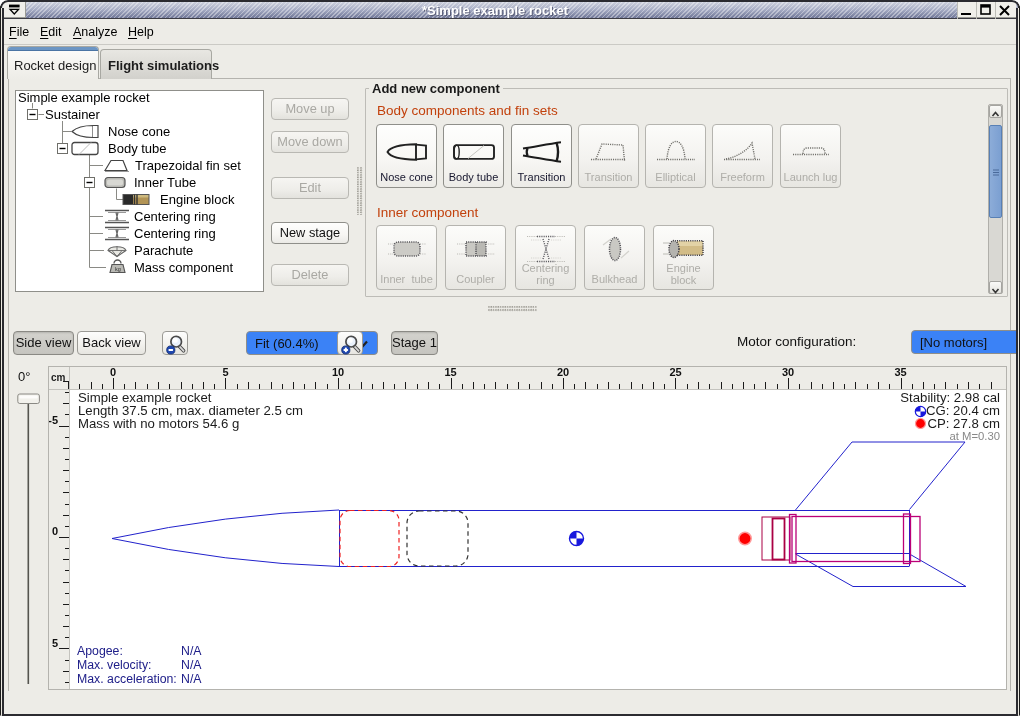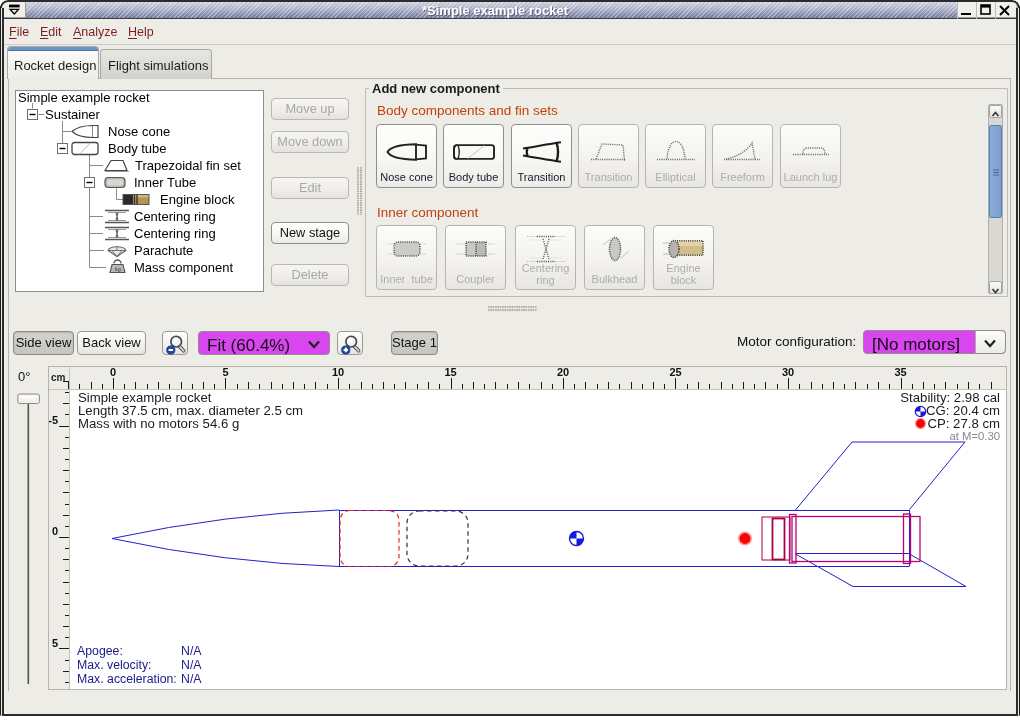--- a/index.html
+++ b/index.html
@@ -14,28 +14,28 @@
 #titlebar .hatch{position:absolute;inset:0;
  background:repeating-linear-gradient(135deg, rgba(255,255,255,0.38) 0 1px, rgba(255,255,255,0.0) 1.2px 3px);}
 #ticon{position:absolute;left:2px;top:2px;width:24px;height:16px;background:#f0efea;border:1px solid #9a9a94;border-top:none;border-left:none;}
 #tbtns{position:absolute;right:4px;top:2px;width:59px;height:16px;background:#f0efea;border-bottom:1px solid #9a9a94;}
 .tbtn{position:absolute;top:0;width:18px;height:17px;border-left:1px solid #bdbdb7;}
 #titletext{position:absolute;left:422px;top:3px;font-size:13px;font-weight:bold;color:#fff;
  text-shadow:1px 1px 0 #5a5e78;letter-spacing:0px;}
 #titlebtm{position:absolute;left:2px;top:18px;width:1016px;height:1px;background:#3c3c44;}
 
 #menubar{position:absolute;left:2px;top:19px;width:1016px;height:26px;background:#edece7;border-bottom:1px solid #cbcac5;}
-.mitem{position:absolute;top:25px;font-size:12.5px;color:#7f1d1d;}
+.mitem{position:absolute;top:25px;font-size:12.5px;color:#000000;}
 .mitem u{text-decoration:underline;text-underline-offset:2px;}
 #tab1{position:absolute;left:7px;top:46px;width:92px;height:33px;white-space:nowrap;font-size:13px;color:#1c1c1c;background:linear-gradient(180deg,#fdfdfc 0%,#f3f2ee 60%,#edece7 100%);
  border:1px solid #a8a8a2;border-bottom:none;border-radius:4px 4px 0 0;z-index:3;}
 #tab1 .cap{position:absolute;left:0;top:0;right:0;height:4px;background:#6d96c4;border-radius:3px 3px 0 0;border-bottom:1px solid #4a74a4;}
 #tab1 .lbl{position:absolute;left:6px;top:11px;}
 #tab2{position:absolute;left:100px;top:49px;width:112px;height:30px;white-space:nowrap;font-size:13px;color:#1c1c1c;background:linear-gradient(180deg,#e8e7e2 0%,#dddcd7 50%,#d2d1cc 100%);
- border:1px solid #a8a8a2;border-bottom:none;border-radius:4px 4px 0 0;z-index:2;}
+ border:1px solid #a8a8a2;border-bottom:none;border-radius:4px 4px 0 0;z-index:2;font-weight:bold;}
 #tab2 .lbl{position:absolute;left:7px;top:8px;}
 #tabpane{position:absolute;left:8px;top:78px;width:1003px;height:613px;background:#edece7;border:1px solid #b4b3ae;border-bottom:none;z-index:1;}
 
 #tree{position:absolute;left:15px;top:90px;width:249px;height:202px;background:#fff;border:1px solid #8f8f8a;
  font-size:13px;color:#000;z-index:4;}
 .trow{position:absolute;white-space:nowrap;}
 
 .sbtn{position:absolute;left:271px;width:78px;height:22px;border:1px solid #b9b8b3;border-radius:4px;
  background:linear-gradient(180deg,#f6f5f2 0%,#eeede9 60%,#e3e2dd 100%);
  font-size:12.8px;color:#a9a8a3;text-align:center;line-height:20px;z-index:4;}
@@ -59,21 +59,21 @@
 
 .vdots{position:absolute;width:6px;height:48px;z-index:6;
  background:repeating-radial-gradient(circle at 1px 1px, #a19f98 0 0.75px, transparent 1.05px 100%) 0 0/3.1px 2.35px;}
 .hdots{position:absolute;width:49px;height:6px;z-index:6;
  background:repeating-radial-gradient(circle at 1px 1px, #a19f98 0 0.75px, transparent 1.05px 100%) 0 0/2.35px 3.1px;}
 
 .tbtn2{position:absolute;height:24px;border:1px solid #9b9a95;border-radius:4px;
  background:linear-gradient(180deg,#fdfdfc 0%,#f3f2ee 55%,#e6e5e0 100%);
  font-size:13px;color:#111;text-align:center;z-index:4;}
 .tbtn2.sel{background:linear-gradient(180deg,#d4d3ce 0%,#cbcac5 55%,#c6c5c0 100%);border-color:#8a8984;box-shadow:inset 0 1px 2px rgba(0,0,0,0.15);text-align:center;}
-.combo{position:absolute;height:24px;background:#d946ef;border:1px solid #8f8e89;border-radius:4px;z-index:4;font-size:17px;color:#111;}
+.combo{position:absolute;height:24px;background:#3b82f6;border:1px solid #8f8e89;border-radius:4px;z-index:4;font-size:13px;color:#111;margin-left:48px;}
 
 #rotlbl{position:absolute;left:18px;top:369px;font-size:13px;color:#111;z-index:4;}
 #scrollpane{position:absolute;left:48px;top:366px;width:959px;height:324px;border:1px solid #b4b3ae;background:#edece7;z-index:4;}
 #statusbar{position:absolute;left:8px;top:691px;width:1003px;height:21px;font-size:10.6px;font-weight:bold;color:#1c1c1c;z-index:4;}
 #statusbar span{position:absolute;top:4px;}
 </style></head><body>
 <div id="win">
     <div id="titlebar">
       <div class="hatch"></div>
     </div>

